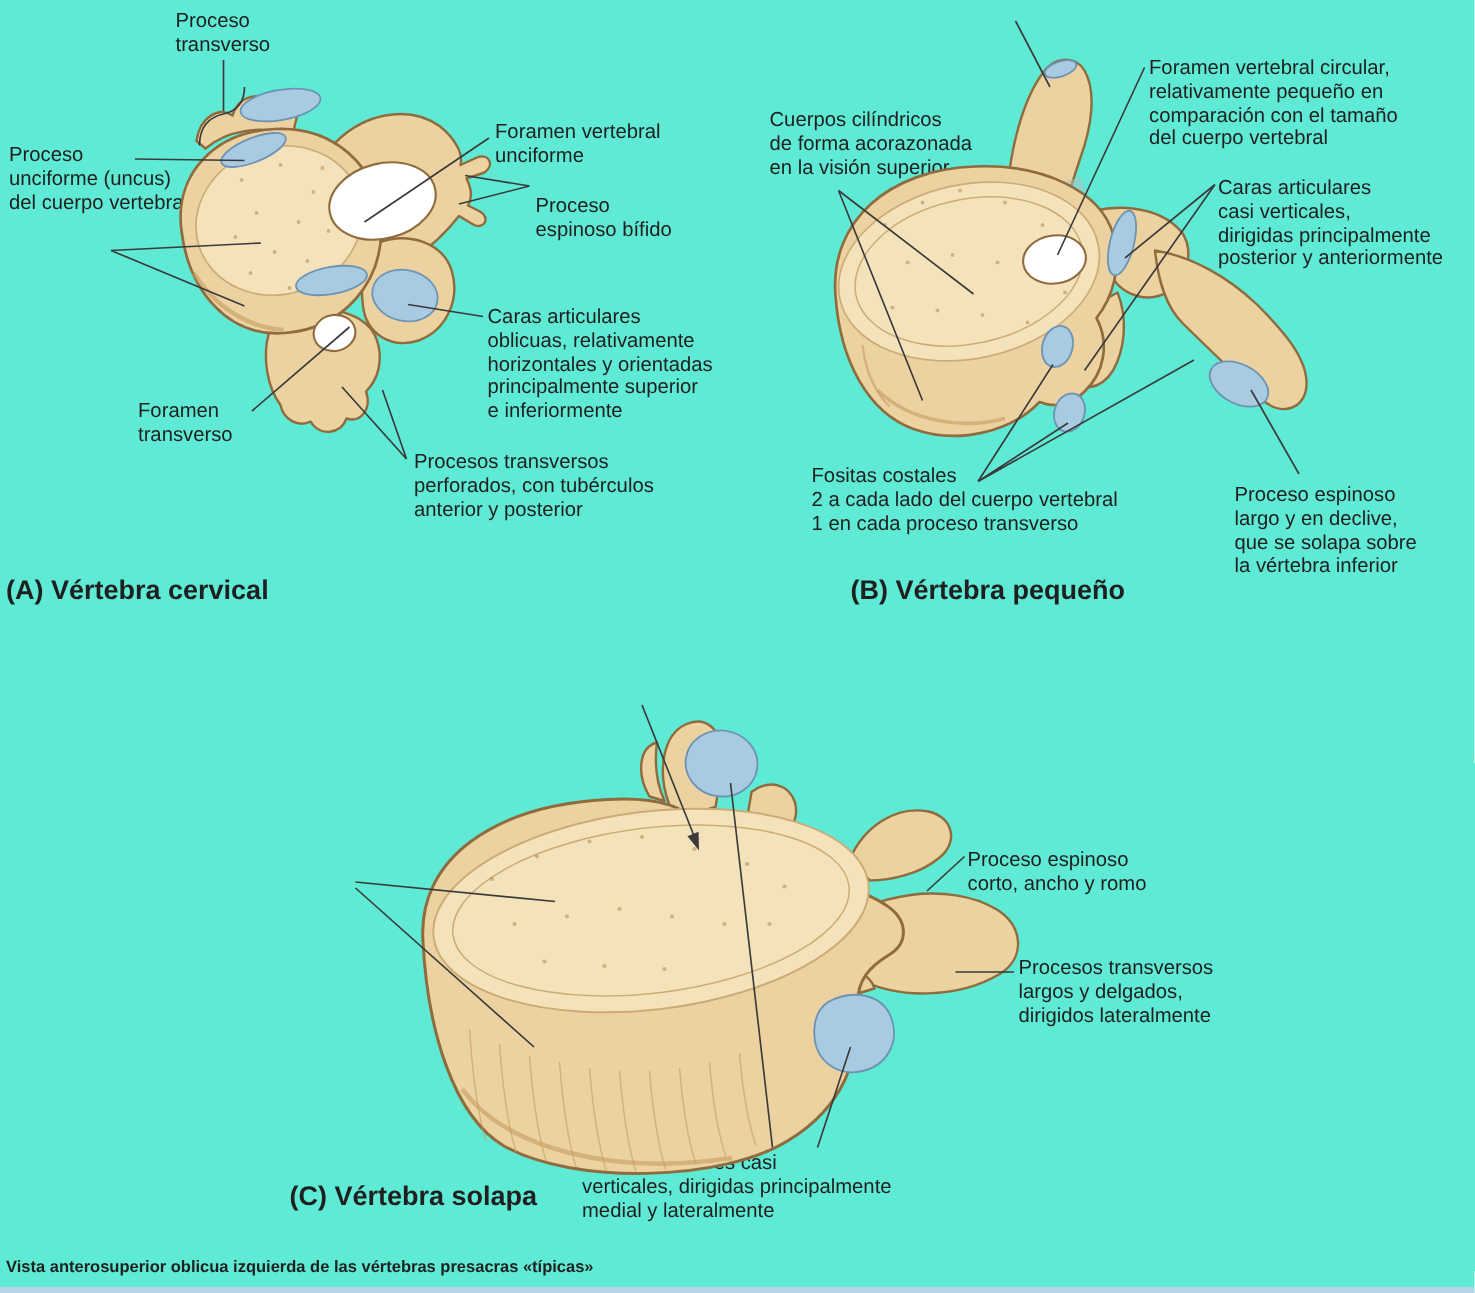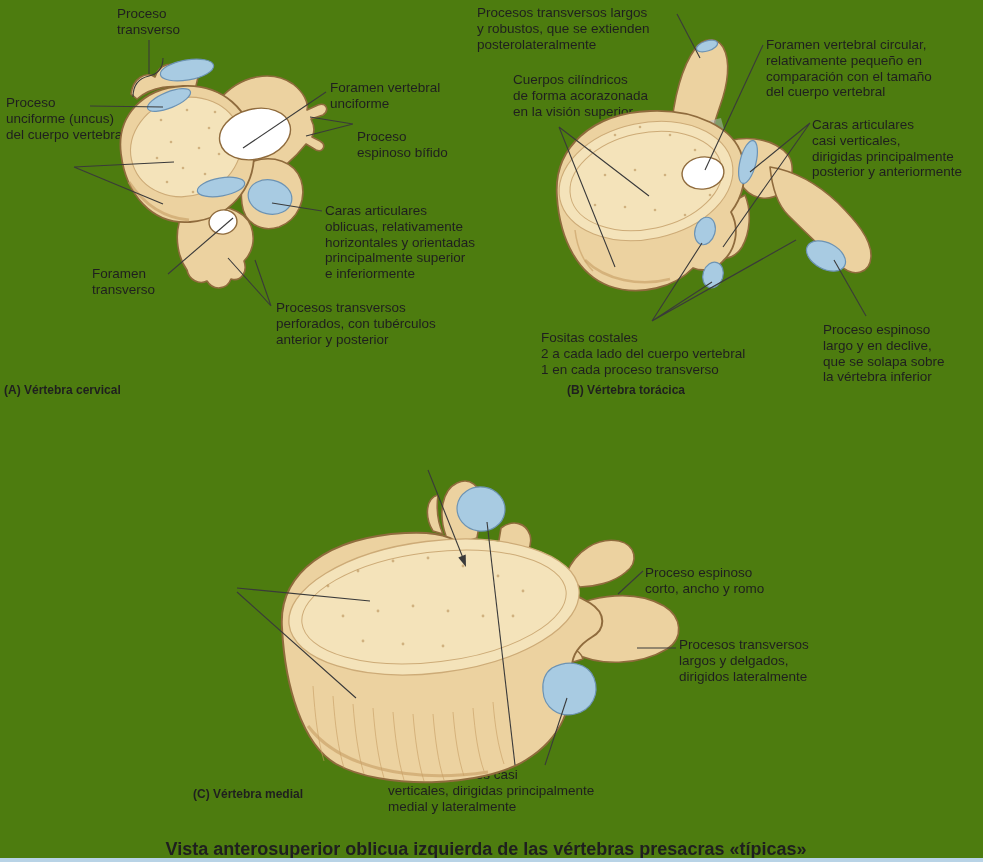--- a/index.html
+++ b/index.html
@@ -1,29 +1,29 @@
 <!DOCTYPE html>
 <html style="--bone: #ecd2a0; --bone-light: #f4e3ba; --bone-outline: #8f6b3d; --bone-rim: #cdab77; --bone-shade: #c79d63; --bone-dot: #b3894f; --facet: #a8cbe2; --facet-edge: #6c93b4; --leader: #3a3a3a; --text: #1f1f1f; --bottom-bar: #b8d3e6;"><head>
 <meta charset="utf-8">
 <style>
   html,body{margin:0;padding:0;background:#fff;}
   #figure{
-    position:relative;width:983px;height:862px;background:#4d7c0f;overflow:hidden;
+    position:relative;width:983px;height:862px;background:#5eead4;overflow:hidden;
     font-family:"Liberation Sans","DejaVu Sans",sans-serif;color:var(--text,#1f1f1f);
   }
   .lbl{
     position:absolute;font-size:13.5px;line-height:1.17;white-space:pre-line;
     color:var(--text,#1f1f1f);letter-spacing:0;
   }
   .panel-caption{
-    position:absolute;font-size:12px;font-weight:bold;color:var(--text,#1f1f1f);
+    position:absolute;font-size:18px;font-weight:bold;color:var(--text,#1f1f1f);
   }
   .bottom-caption{
-    position:absolute;left:16px;top:839px;width:940px;text-align:center;
-    font-size:18px;font-weight:bold;color:var(--text,#1f1f1f);
+    position:absolute;left:4px;top:839px;width:940px;
+    font-size:11px;font-weight:bold;color:var(--text,#1f1f1f);
   }
   .bottom-bar{position:absolute;left:0;bottom:0;width:983px;height:4px;background:var(--bottom-bar,#b8d3e6);}
   .illus{position:absolute;z-index:1;}
   .leaders{position:absolute;left:0;top:0;z-index:5;pointer-events:none;}
   .bone{fill:var(--bone,#ecd2a0);stroke:var(--bone-outline,#8f6b3d);stroke-width:1.6;stroke-linejoin:round;}
   .stipple{fill:var(--bone-light,#f4e3ba);stroke:var(--bone-rim,#cdab77);stroke-width:1.1;}
   .rim{fill:none;stroke:var(--bone-rim,#cdab77);stroke-width:1;}
   .hole{fill:#fff;stroke:var(--bone-outline,#8f6b3d);stroke-width:1.4;}
   .facet{fill:var(--facet,#a8cbe2);stroke:var(--facet-edge,#6c93b4);stroke-width:1.2;}
   .dot{fill:var(--bone-dot,#b3894f);opacity:.55;}
@@ -191,48 +191,45 @@
   <div class="lbl" style="left:325px;top:203px">Caras articulares
 oblicuas, relativamente
 horizontales y orientadas
 principalmente superior
 e inferiormente</div>
   <div class="lbl" style="left:276px;top:300px">Procesos transversos
 perforados, con tubérculos
 anterior y posterior</div>
   <div class="panel-caption" style="left:4px;top:383px">(A) Vértebra cervical</div>
 
-  <div class="lbl" style="left:477px;top:5px">Procesos transversos largos
-y robustos, que se extienden
-posterolateralmente</div>
   <div class="lbl" style="left:766px;top:37px">Foramen vertebral circular,
 relativamente pequeño en
 comparación con el tamaño
 del cuerpo vertebral</div>
   <div class="lbl" style="left:513px;top:72px">Cuerpos cilíndricos
 de forma acorazonada
 en la visión superior</div>
   <div class="lbl" style="left:812px;top:117px">Caras articulares
 casi verticales,
 dirigidas principalmente
 posterior y anteriormente</div>
-  <div class="lbl" style="left:541px;top:330px">Fositas costales
+  <div class="lbl" style="left:541px;top:309px">Fositas costales
 2 a cada lado del cuerpo vertebral
 1 en cada proceso transverso</div>
   <div class="lbl" style="left:823px;top:322px">Proceso espinoso
 largo y en declive,
 que se solapa sobre
 la vértebra inferior</div>
-  <div class="panel-caption" style="left:567px;top:383px">(B) Vértebra torácica</div>
+  <div class="panel-caption" style="left:567px;top:383px">(B) Vértebra pequeño</div>
 
   <div class="lbl" style="left:645px;top:565px">Proceso espinoso
 corto, ancho y romo</div>
   <div class="lbl" style="left:679px;top:637px">Procesos transversos
 largos y delgados,
 dirigidos lateralmente</div>
   <div class="lbl" style="left:388px;top:767px">Caras articulares casi
 verticales, dirigidas principalmente
 medial y lateralmente</div>
-  <div class="panel-caption" style="left:193px;top:787px">(C) Vértebra medial</div>
+  <div class="panel-caption" style="left:193px;top:787px">(C) Vértebra solapa</div>
 
   <div class="bottom-caption">Vista anterosuperior oblicua izquierda de las vértebras presacras «típicas»</div>
   <div class="bottom-bar"></div>
 </div>
 
 </body></html>

